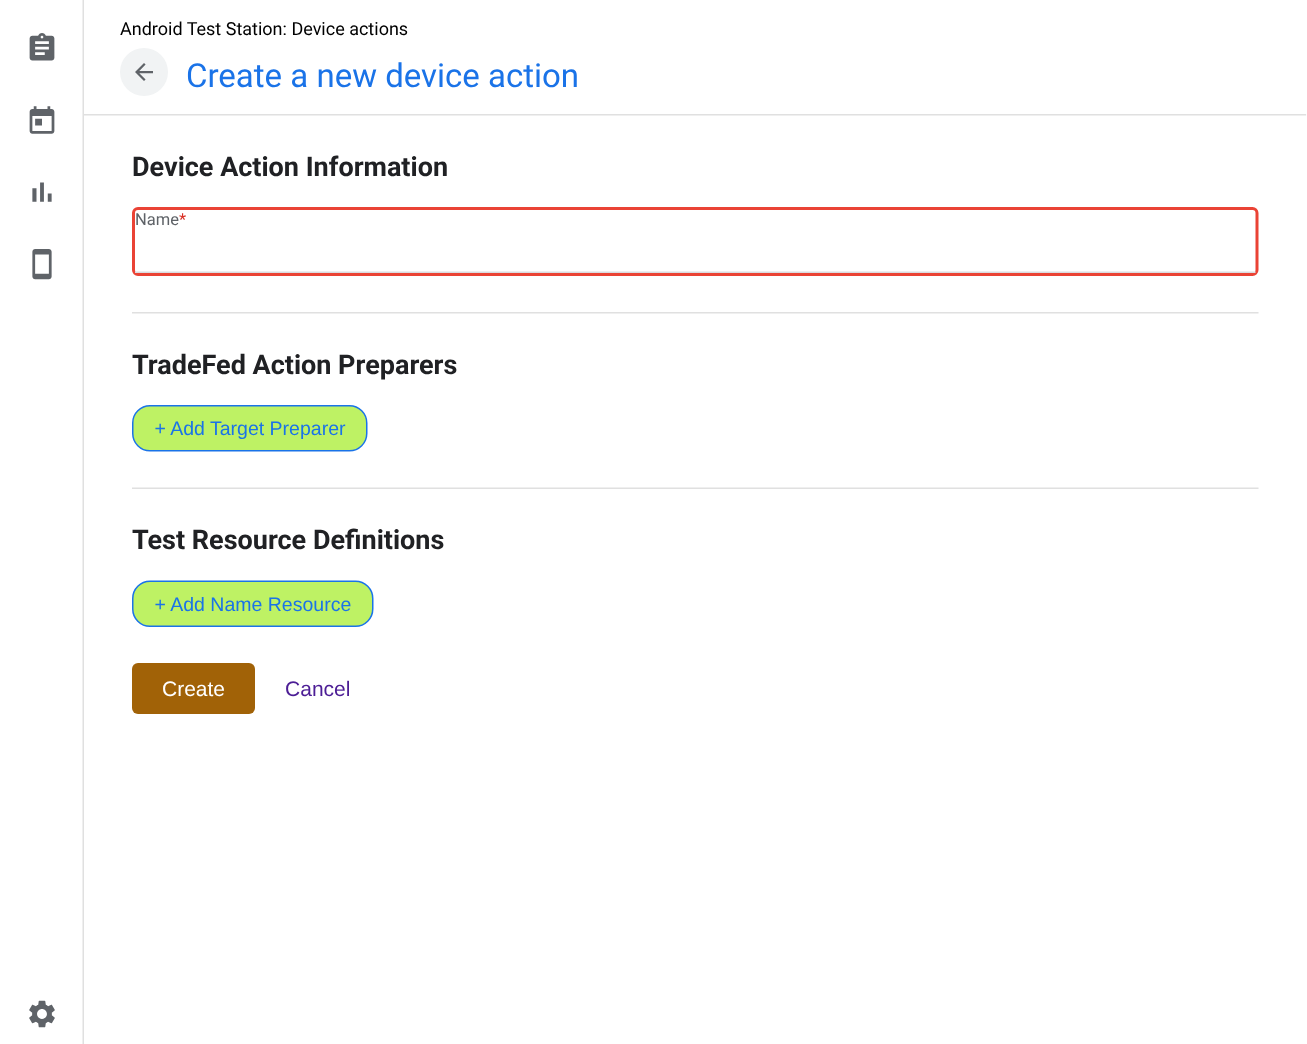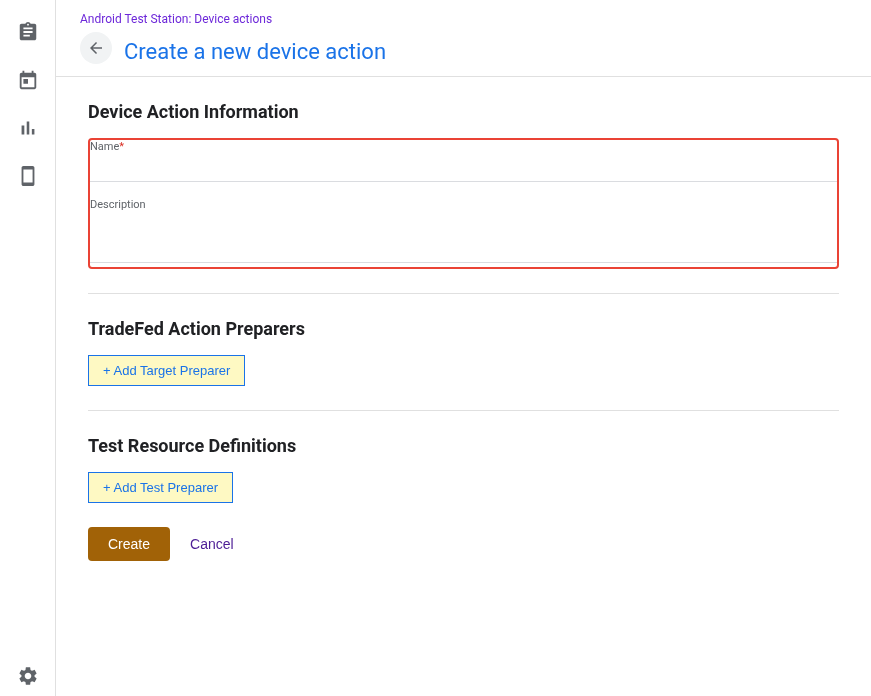--- a/index.html
+++ b/index.html
@@ -47,21 +47,21 @@
     }
 
     
     .header {
       padding: 12px 24px 0 24px;
       border-bottom: 1px solid #e0e0e0;
       padding-bottom: 12px;
     }
     .breadcrumb {
       font-size: 12px;
-      color: #6d28d9;
+      color: #000000;
       margin-bottom: 6px;
     }
     .page-title-row {
       display: flex;
       align-items: flex-end;
       gap: 12px;
     }
     .back-button {
       width: 32px;
       height: 32px;
@@ -141,25 +141,25 @@
     
     .divider {
       border: none;
       border-top: 1px solid #e0e0e0;
       margin: 0 0 24px 0;
     }
 
     
     .btn-outline {
       border: 1px solid #1a73e8;
-      background: #fef9c3;
+      background: #bef264;
       color: #1a73e8;
       font-size: 13px;
       padding: 7px 14px;
-      border-radius: 0;
+      border-radius: 12px;
       cursor: pointer;
       font-weight: 500;
     }
 
     
     .btn-primary {
       background: #a16207;
       color: #fff;
       border: none;
       font-size: 14px;
@@ -239,39 +239,35 @@
       <h2 class="section-title">Device Action Information</h2>
       <div class="form-box">
 
         <div class="form-field">
           <label class="field-label">
             <span>Name</span><span class="required">*</span>
           </label>
           <input type="text" class="field-input" placeholder="" style="">
         </div>
 
-        <div class="form-field">
-          <label class="field-label">Description</label>
-          <textarea class="field-textarea" placeholder="" style=""></textarea>
-        </div>
       </div>
     </div>
 
     <hr class="divider">
 
     <div class="section">
       <h2 class="section-title">TradeFed Action Preparers</h2>
       <button class="btn-outline">+ Add Target Preparer</button>
     </div>
 
     <hr class="divider">
 
     <div class="section">
       <h2 class="section-title">Test Resource Definitions</h2>
-      <button class="btn-outline">+ Add Test Preparer</button>
+      <button class="btn-outline">+ Add Name Resource</button>
     </div>
 
     <div class="action-row">
       <button class="btn-primary">Create</button>
       <button class="btn-text">Cancel</button>
     </div>
 
   </div>
 </div>
 

